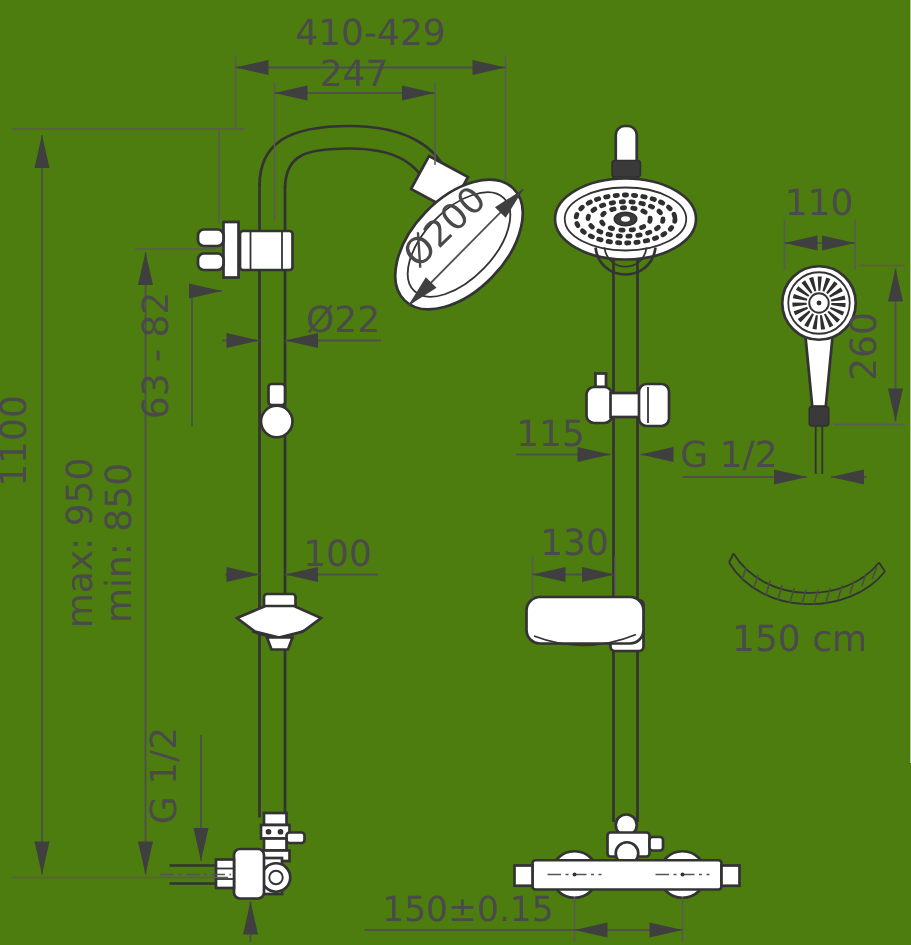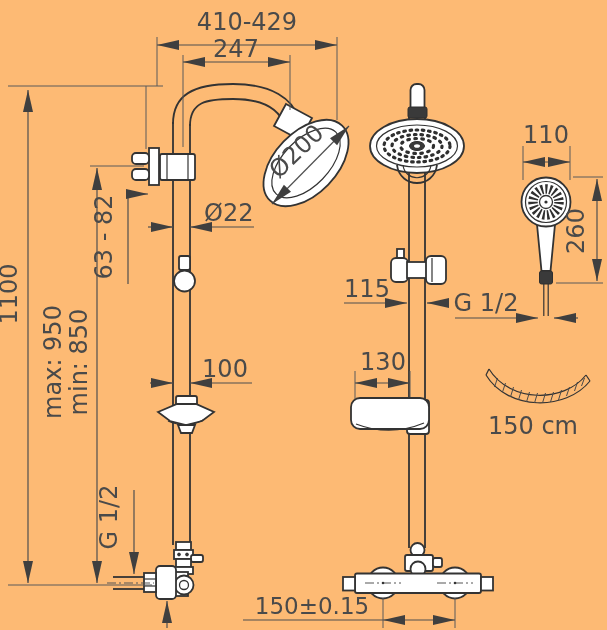--- a/index.html
+++ b/index.html
@@ -1,16 +1,16 @@
 <!DOCTYPE html>
 <html><head>
 <meta charset="utf-8">
 <style>
   html,body { margin:0; padding:0; background:#ffffff; }
-  .stage { width:607px; height:630px; position:relative; background:#fdba74; overflow:hidden; }
+  .stage { width:607px; height:630px; position:relative; background:#4d7c0f; overflow:hidden; }
   svg { display:block; }
   .dim  { font:24px "DejaVu Sans", sans-serif; fill:#4a4a4a; }
   .dimS { font:23px "DejaVu Sans", sans-serif; fill:#4a4a4a; }
   .obj    { stroke:#333; stroke-width:1.8; fill:none; }
   .objT   { stroke:#333; stroke-width:1.2; fill:none; }
   .objW   { stroke:#333; stroke-width:1.8; fill:#fff; }
   .objWt  { stroke:#333; stroke-width:1.3; fill:#fff; }
   .dk     { fill:#3a3a3a; stroke:#2f2f2f; stroke-width:1; }
   .dline  { stroke:#4f4f4f; stroke-width:1.2; fill:none; }
   .ext    { stroke:#5a5a5a; stroke-width:1; fill:none; }

